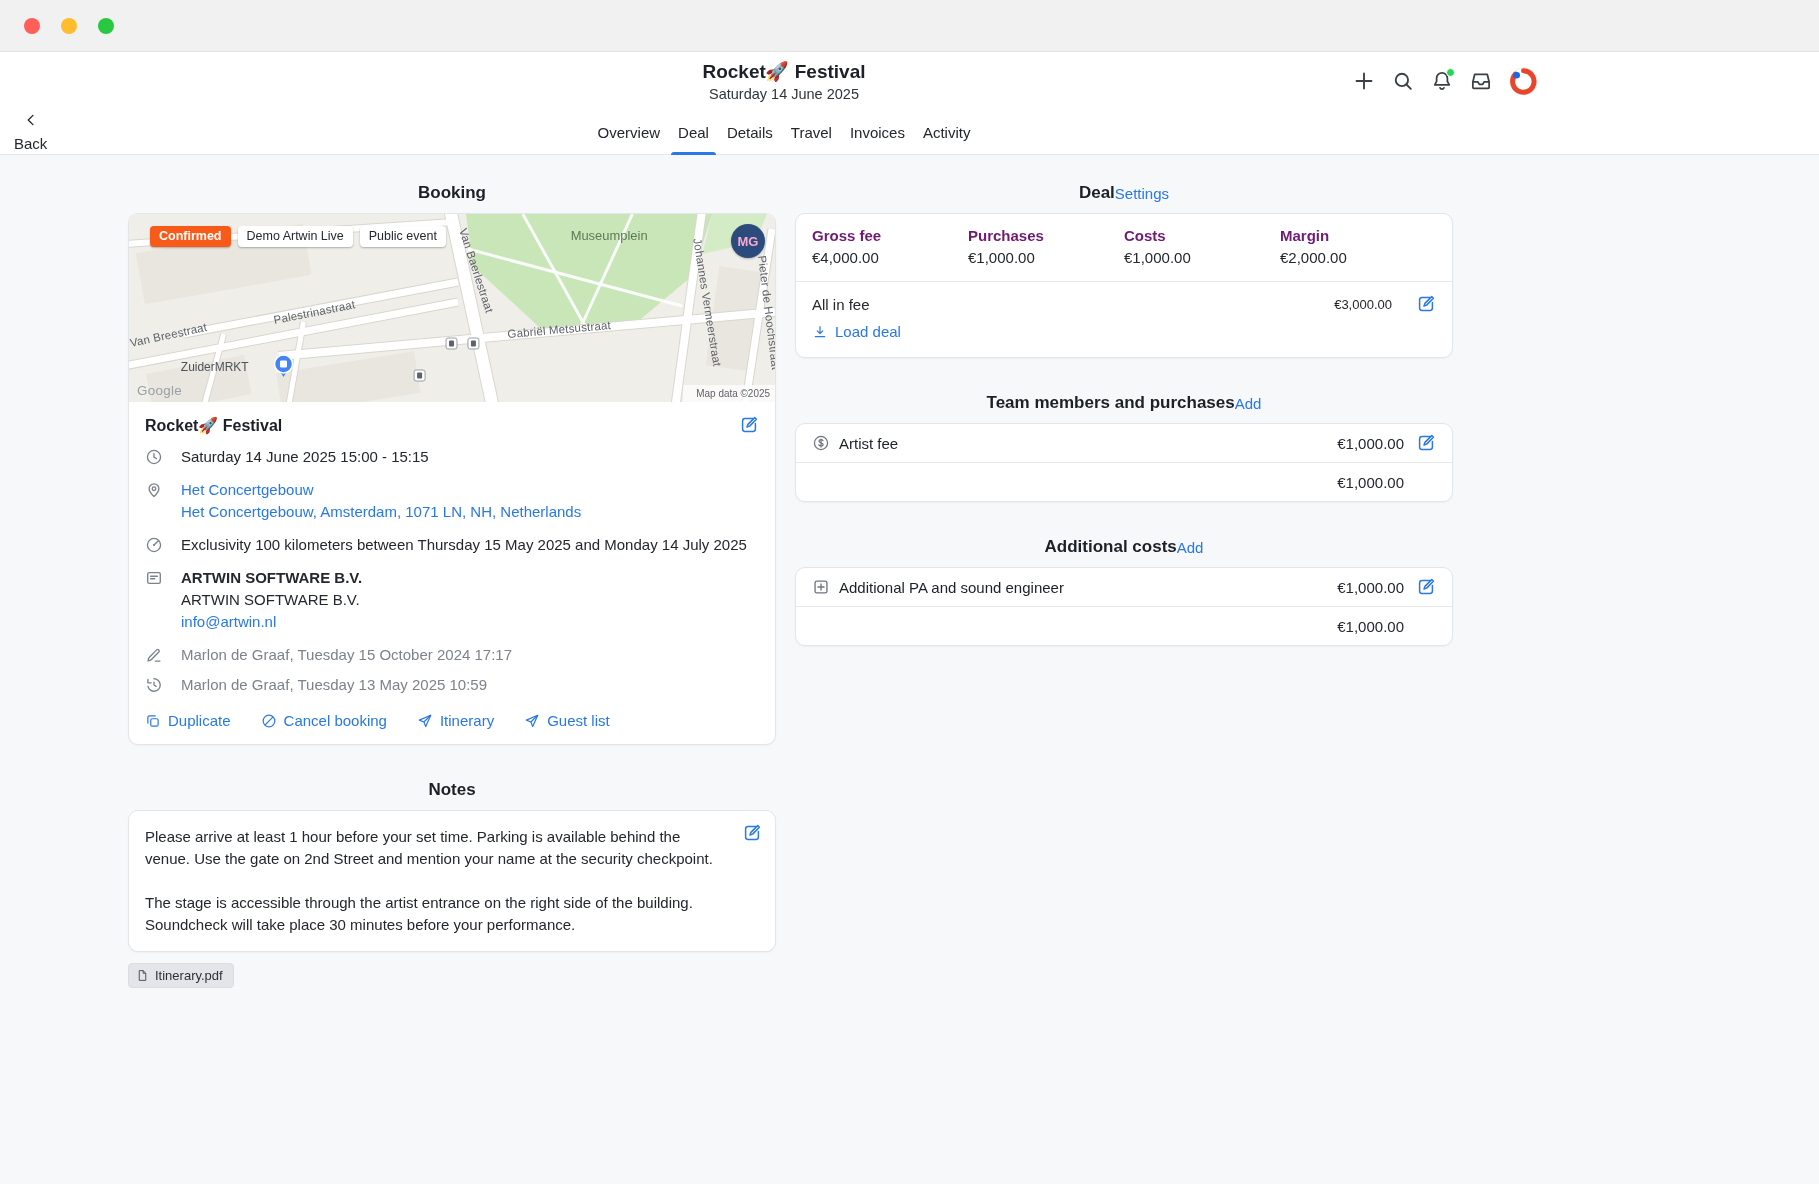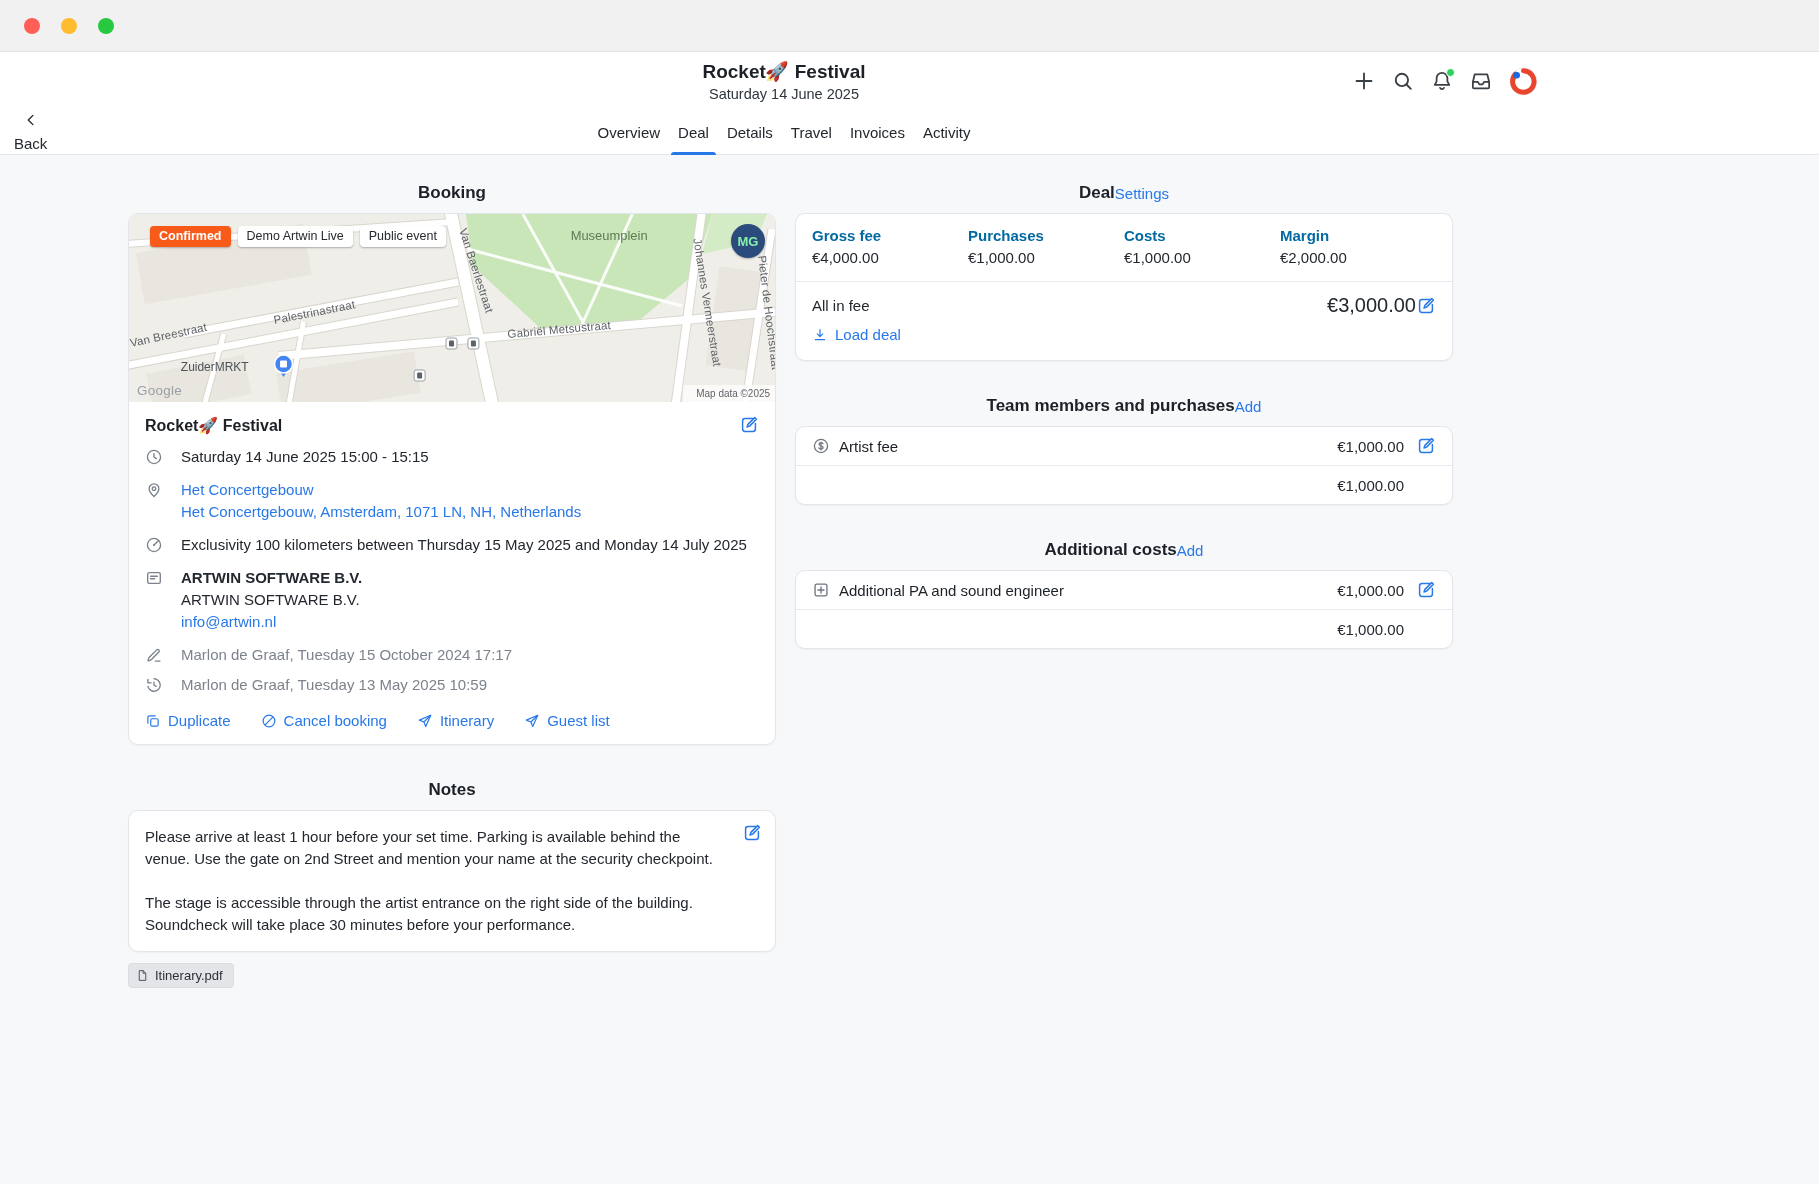--- a/index.html
+++ b/index.html
@@ -43,21 +43,21 @@
   .card { background:#fff; border:1px solid #e2e5e9; border-radius:10px; box-shadow:0 1px 2px rgba(16,24,40,.04); }
 
   
   .map-wrap { position:relative; height:188px; border-radius:9px 9px 0 0; overflow:hidden; cursor:grab; }
   .map-svg { display:block; width:100%; height:100%; }
   .map-svg text { user-select:none; }
   .map-badges { position:absolute; top:12px; left:21px; display:flex; gap:7px; }
   .badge { font-size:12.5px; line-height:15px; padding:3px 9px; border-radius:4px; box-shadow:0 1px 2px rgba(0,0,0,.28); white-space:nowrap; }
   .badge.status { background:var(--status-confirmed,#f85a19); color:#fff; font-weight:600; }
   .badge.tag { background:#fff; color:#26292e; font-weight:500; }
-  .map-avatar { position:absolute; top:10px; right:10px; width:34px; height:34px; border-radius:50%; background:#2b4b7c; color:#86efac; font-size:13px; font-weight:600; display:flex; align-items:center; justify-content:center; cursor:pointer; box-shadow:0 1px 2px rgba(0,0,0,.25); }
+  .map-avatar { position:absolute; top:10px; right:10px; width:34px; height:34px; border-radius:50%; background:#2b4b7c; color:#f9a8d4; font-size:13px; font-weight:600; display:flex; align-items:center; justify-content:center; cursor:pointer; box-shadow:0 1px 2px rgba(0,0,0,.25); }
 
   
   .bk-body { padding:13px 16px 15px; }
   .bk-title-row { display:flex; justify-content:space-between; align-items:center; }
   .bk-title-row h3 { font-size:16px; font-weight:700; color:#1c2127; }
   .edit-btn { width:20px; height:20px; color:var(--accent,#2878e8); padding:0; flex:none; }
   .edit-btn svg { width:20px; height:20px; }
   .bk-row { display:flex; gap:18px; margin-top:11px; }
   .bk-row.snug { margin-top:8px; }
   .bk-icon { width:18px; height:18px; color:#7b828b; flex:none; margin-top:2px; }
@@ -73,26 +73,26 @@
   
   .notes-card { position:relative; padding:15px 50px 15px 16px; }
   .notes-card p { font-size:15px; line-height:22px; color:#23272e; }
   .notes-card p + p { margin-top:22px; }
   .notes-card .edit-btn { position:absolute; top:12px; right:13px; }
   .attach-chip { display:inline-flex; align-items:center; gap:6px; margin-top:11px; background:#e3e5e9; border:1px solid #dadde2; border-radius:4px; padding:4px 10px 4px 7px; font-size:13px; color:#2c3138; cursor:pointer; }
   .attach-chip svg { width:13px; height:13px; color:#4a5057; }
 
   
   .deal-stats { display:grid; grid-template-columns:repeat(4,1fr); padding:13px 16px 15px; }
-  .stat .lab { font-size:15px; font-weight:600; color:#0369a1; margin-bottom:5px; }
+  .stat .lab { font-size:15px; font-weight:600; color:#701a75; margin-bottom:5px; }
   .stat .val { font-size:15px; color:#23272e; }
   .deal-fee { border-top:1px solid #e8eaee; padding:12px 16px 13px; }
   .fee-line { display:flex; align-items:center; }
   .fee-line .lab { flex:1; font-size:15px; }
-  .fee-line .val { font-size:20px; margin-right:0; }
+  .fee-line .val { font-size:13px; margin-right:24px; }
   .load-deal { margin-top:9px;align-items:flex-end; }
   .load-deal svg { width:16px; height:16px; }
 
   
   .fee-row { display:flex; align-items:center; height:39px; padding:0 16px; border-bottom:1px solid #e8eaee; }
   .row-icon { width:18px; height:18px; color:#6f7680; margin-right:9px; flex:none; }
   .row-icon svg { width:18px; height:18px; }
   .fee-row .lab { flex:1; font-size:15px; color:#1c2127; }
   .fee-row .val { font-size:15px; margin-right:12px; }
   .total-row { display:flex; justify-content:flex-end; align-items:center; height:38px; padding:0 48px 0 16px; font-size:15px; color:#23272e; }

